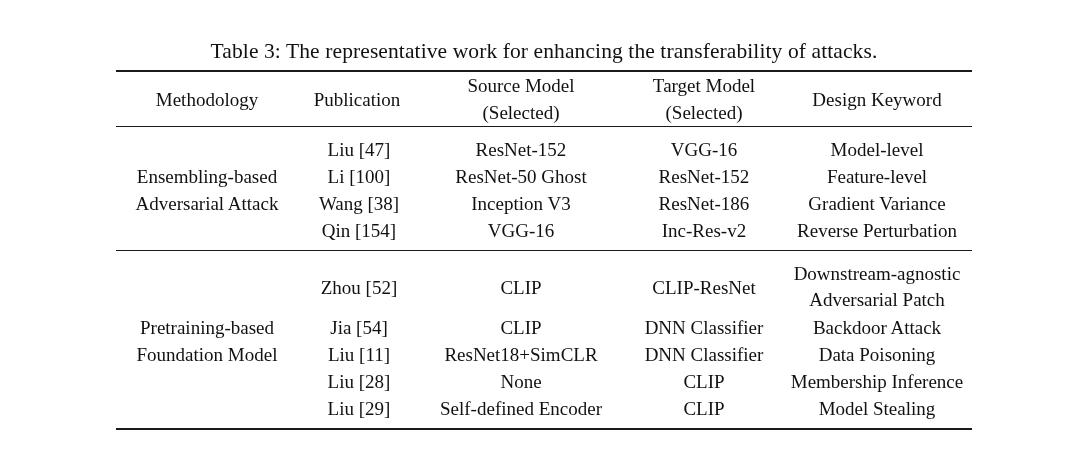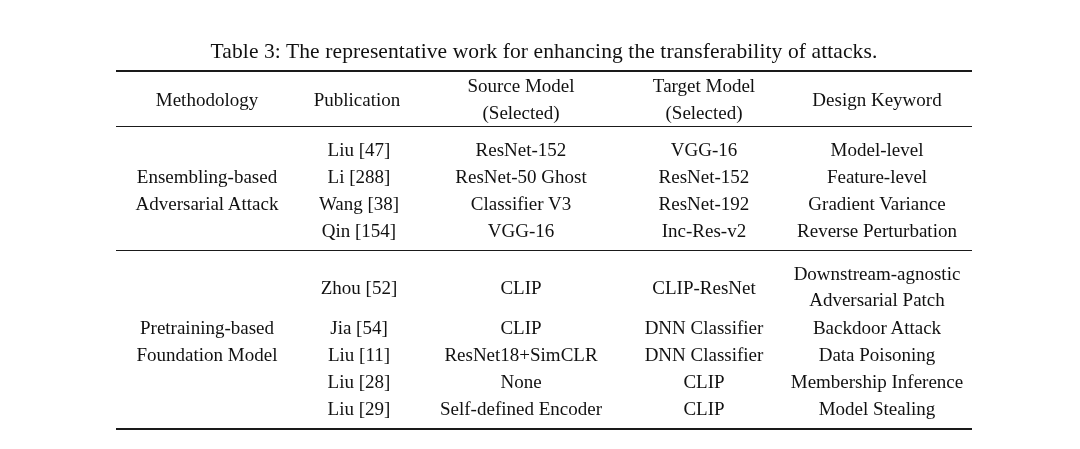--- a/index.html
+++ b/index.html
@@ -172,30 +172,30 @@
             <span>Ensembling-based</span>
             <span>Adversarial Attack</span>
           </td>
           <td class="pub-cell">Liu [47]</td>
           <td>ResNet-152</td>
           <td>VGG-16</td>
           <td>Model-level</td>
         </tr>
 
         <tr class="body-row">
-          <td class="pub-cell">Li [288]</td>
+          <td class="pub-cell">Li [100]</td>
           <td>ResNet-50 Ghost</td>
           <td>ResNet-152</td>
           <td>Feature-level</td>
         </tr>
 
         <tr class="body-row">
           <td class="pub-cell">Wang [38]</td>
-          <td>Classifier V3</td>
-          <td>ResNet-192</td>
+          <td>Inception V3</td>
+          <td>ResNet-186</td>
           <td>Gradient Variance</td>
         </tr>
 
         <tr class="body-row">
           <td class="pub-cell">Qin [154]</td>
           <td>VGG-16</td>
           <td>Inc-Res-v2</td>
           <td>Reverse Perturbation</td>
         </tr>
 

